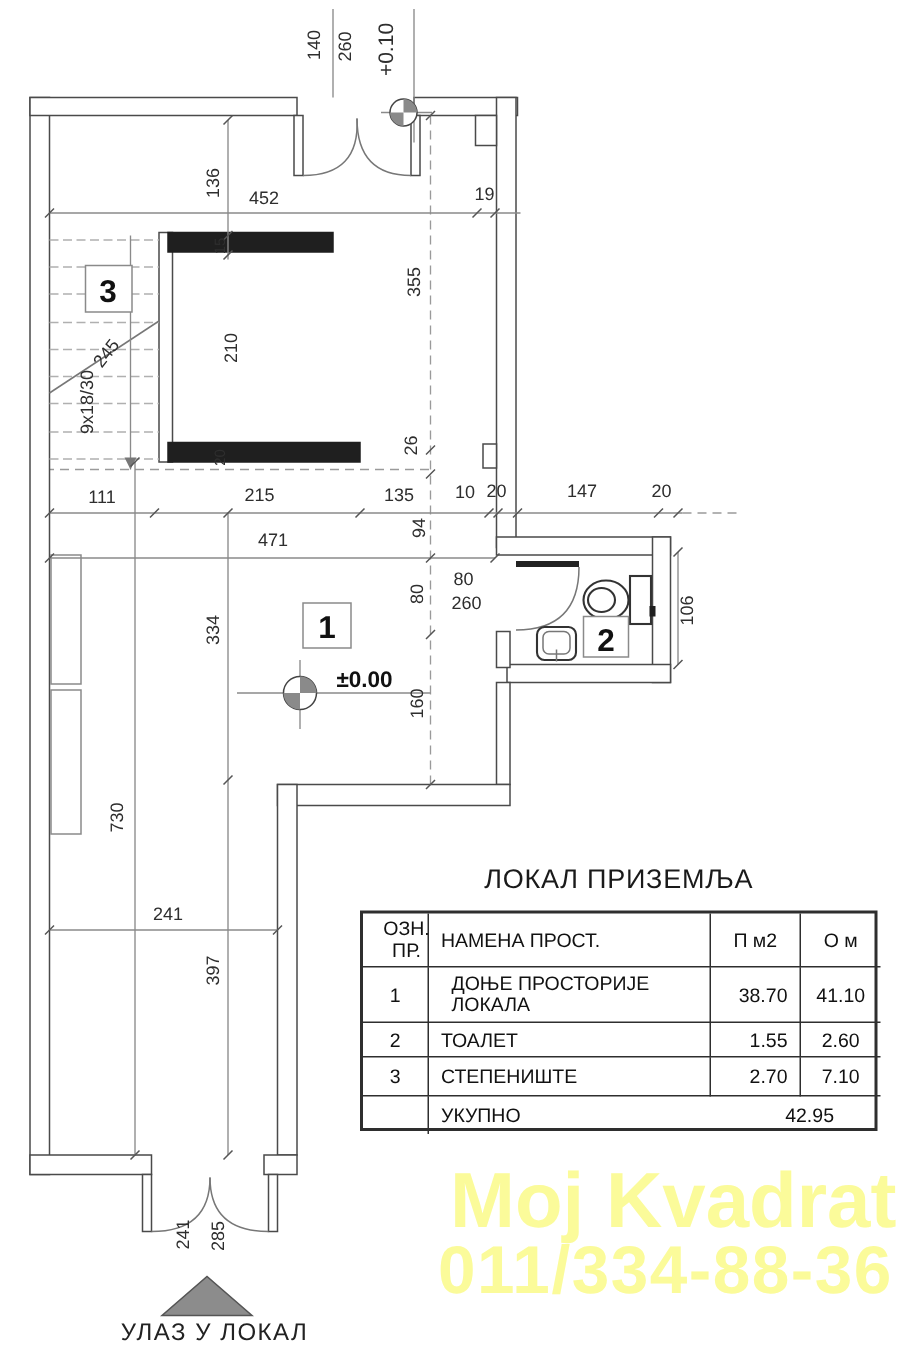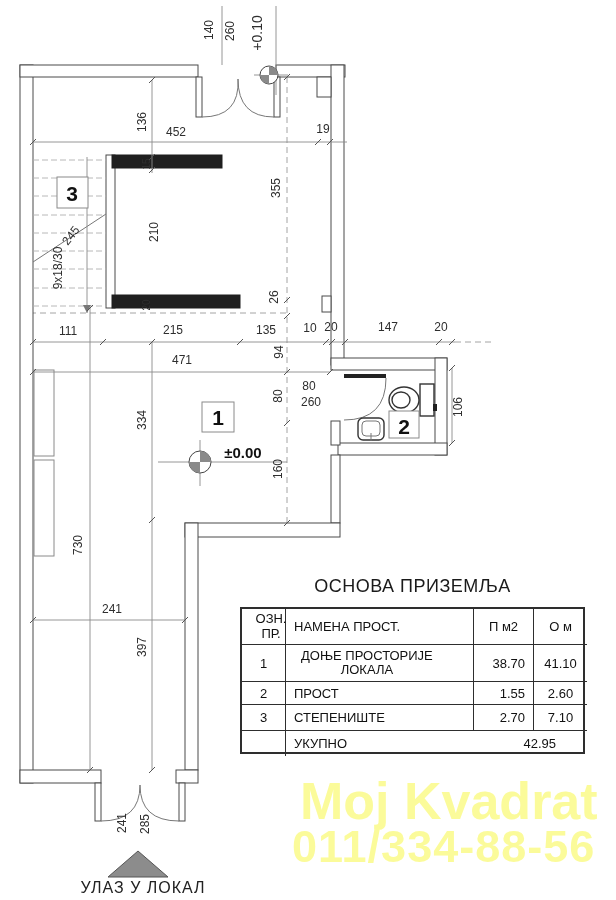--- a/index.html
+++ b/index.html
@@ -21,21 +21,21 @@
   .tread{stroke:#b0b0b0;stroke-width:0.9;fill:none;stroke-dasharray:6 3;}
   .fix{fill:#ffffff;stroke:#333;stroke-width:1.4;}
   .title{position:absolute;left:240px;top:576px;width:345px;text-align:center;
          font-size:18px;color:#1a1a1a;letter-spacing:.5px;}
   .tbl{position:absolute;left:240px;top:607px;width:345px;height:147px;
        display:grid;grid-template-columns:44px 188px 60px 53px;
        grid-template-rows:36px 37px 23px 26px 25px;
        border:2px solid #2e2e2e;box-sizing:border-box;color:#111;}
   .tbl div{display:flex;align-items:center;justify-content:center;font-size:13px;box-sizing:border-box;}
   .bb{border-bottom:1.5px solid #2e2e2e;}
-  .br{border-right:1.5px solid #2e2e2e;text-align:center;}
+  .br{border-right:1.5px solid #2e2e2e;}
   .lft{justify-content:flex-start !important;padding-left:8px;}
   .rgt{justify-content:flex-end !important;padding-right:8px;}
   .pre{white-space:pre-line;line-height:1.08;padding-left:15px;}
   .hdr{font-size:13.5px;}
   .hsm{font-size:12px;text-align:center;}
   .tot{position:relative;grid-column:2/5;}
   .totval{position:absolute;left:170px;width:100px;text-align:right;display:block !important;}
   .wm{position:absolute;left:292px;top:778px;color:#FBFB9A;font-weight:bold;line-height:0.92;z-index:5;}
   .wm .l1{font-size:52px;display:block;padding-left:8px;text-align:right;}
   .wm .l2{font-size:45px;display:block;letter-spacing:1px;}
@@ -190,50 +190,50 @@
     <text class="dt" x="126" y="823" transform="rotate(-90 126 823)">241</text>
     <text class="dt" x="149" y="824" transform="rotate(-90 149 824)">285</text>
     <text class="lvl" x="243" y="458">±0.00</text>
     <text class="rn" x="218" y="425">1</text>
     <text class="rn" x="404" y="434">2</text>
     <text class="rn" x="72" y="201">3</text>
     <text class="ent" x="143" y="893">УЛАЗ У ЛОКАЛ</text>
   </g>
 </svg>
 
-<div class="title">ОСНОВА ПРИЗЕМЉА</div>
+<div class="title">ЛОКАЛ ПРИЗЕМЉА</div>
 
 <div class="tbl">
   <div class="br bb hsm pre">ОЗН.
 ПР.</div>
   <div class="br bb lft hdr">НАМЕНА ПРОСТ.</div>
   <div class="br bb hdr">П м2</div>
   <div class="bb hdr">О м</div>
 
   <div class="br bb">1</div>
   <div class="br bb lft pre">ДОЊЕ ПРОСТОРИЈЕ
 ЛОКАЛА</div>
   <div class="br bb rgt">38.70</div>
   <div class="bb">41.10</div>
 
   <div class="br bb">2</div>
-  <div class="br bb lft">ПРОСТ</div>
+  <div class="br bb lft">ТОАЛЕТ</div>
   <div class="br bb rgt">1.55</div>
   <div class="bb">2.60</div>
 
   <div class="br bb">3</div>
   <div class="br bb lft">СТЕПЕНИШТЕ</div>
   <div class="br bb rgt">2.70</div>
   <div class="bb">7.10</div>
 
   <div class="br"></div>
   <div class="tot lft">
     <span>УКУПНО</span>
     <span class="totval">42.95</span>
   </div>
 </div>
 
 <div class="wm">
   <span class="l1">Moj Kvadrat</span>
-  <span class="l2">011/334-88-56</span>
+  <span class="l2">011/334-88-36</span>
 </div>
 
 </div>
 
 </body></html>

